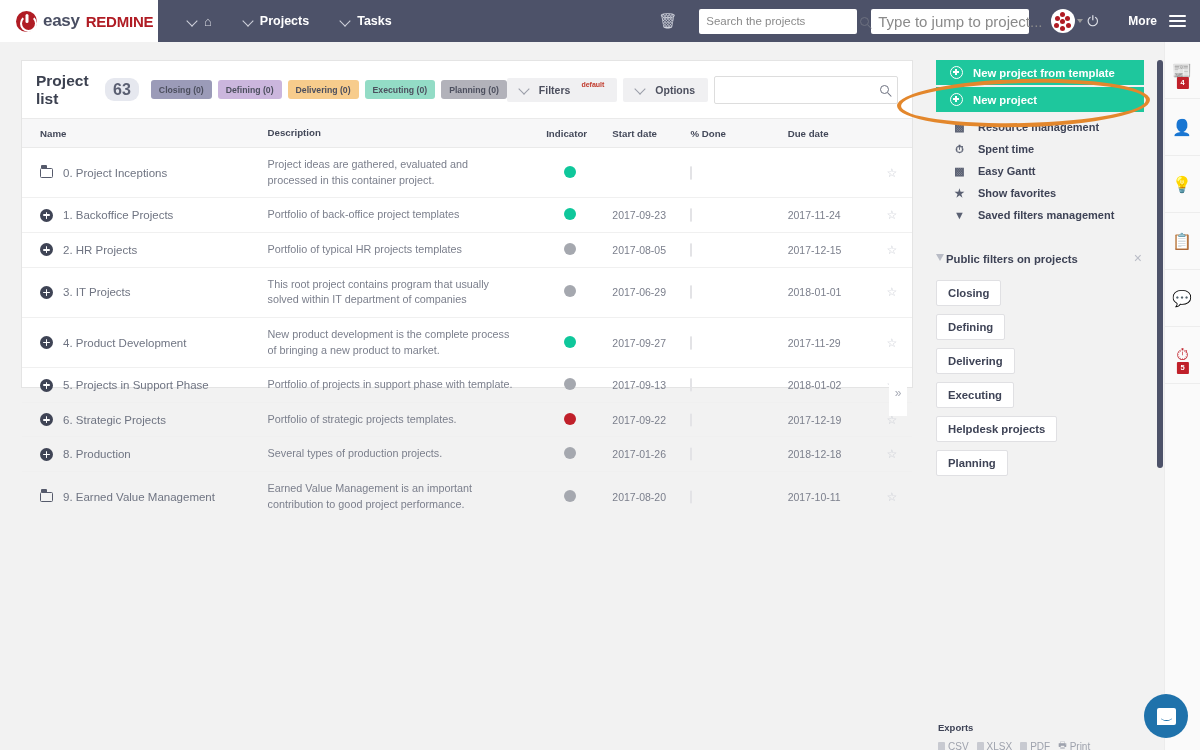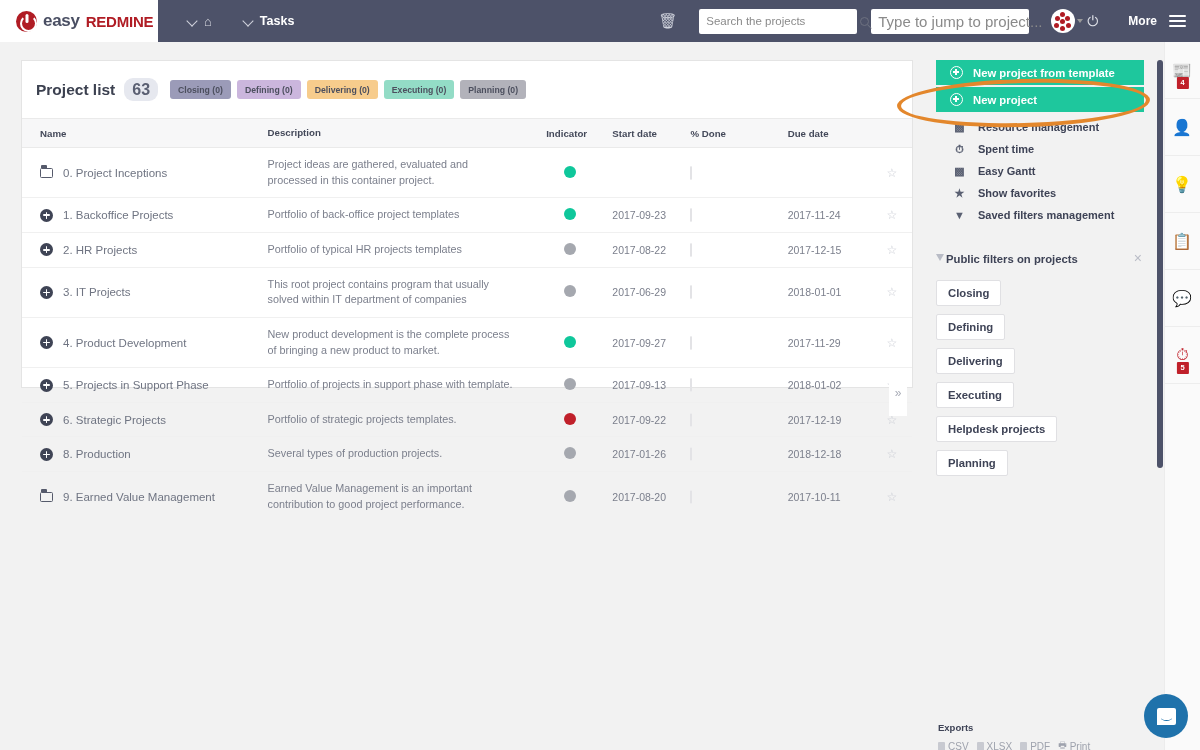--- a/index.html
+++ b/index.html
@@ -314,20 +314,24 @@
         <span class="logo-redmine">REDMINE</span>
     </div>
 
     <div class="nav">
       <div class="nav-item">
         <span class="chev"></span>
         <span class="home-ico">⌂</span>
       </div>
       <div class="nav-item">
         <span class="chev"></span>
+        <span>Projects</span>
+      </div>
+      <div class="nav-item">
+        <span class="chev"></span>
         <span>Tasks</span>
       </div>
     </div>
 
     <div class="topbar-right">
       <span class="trash-ico">🗑</span>
 
       <div class="search-box">
         <input type="text" placeholder="Search the projects" style="">
         <span class="mag"></span>
@@ -365,20 +369,35 @@
       <span class="count-pill">63</span>
 
       <div class="tags">
         <span class="tag" style="background:#9b9bb8">Closing (0)</span>
         <span class="tag" style="background:#cbb6dd">Defining (0)</span>
         <span class="tag" style="background:#f7cc8c">Delivering (0)</span>
         <span class="tag" style="background:#93dcc6">Executing (0)</span>
         <span class="tag" style="background:#b2b2ba">Planning (0)</span>
       </div>
 
+      <div class="head-right">
+        <div class="dd-btn">
+          <span class="chev"></span>
+          <span>Filters</span>
+          <span class="sup-default">default</span>
+        </div>
+        <div class="dd-btn">
+          <span class="chev"></span>
+          <span>Options</span>
+        </div>
+        <div class="table-search">
+          <input type="text" placeholder="" style="">
+          <span class="mag"></span>
+        </div>
+      </div>
     </div>
 
     <table>
       <thead>
         <tr>
           <th class="c-name">Name</th>
           <th class="c-desc">Description</th>
           <th class="c-ind">Indicator</th>
           <th class="c-start">Start date</th>
           <th class="c-done">% Done</th>
@@ -417,21 +436,21 @@
           </tr>
           <tr>
             <td class="c-name">
               <span class="name-cell">
                 <span class="ico-plus"></span>
                 <span class="name-txt">2. HR Projects</span>
               </span>
             </td>
             <td class="c-desc">Portfolio of typical HR projects templates</td>
             <td class="c-ind"><span class="dot" style="background:#a5a8af"></span></td>
-            <td class="c-start date">2017-08-22</td>
+            <td class="c-start date">2017-08-05</td>
             <td class="c-done"><span class="bar"><i style="width:100%"></i></span></td>
             <td class="c-due date">2017-12-15</td>
             <td class="c-star"><span class="star">☆</span></td>
           </tr>
           <tr>
             <td class="c-name">
               <span class="name-cell">
                 <span class="ico-plus"></span>
                 <span class="name-txt">3. IT Projects</span>
               </span>

